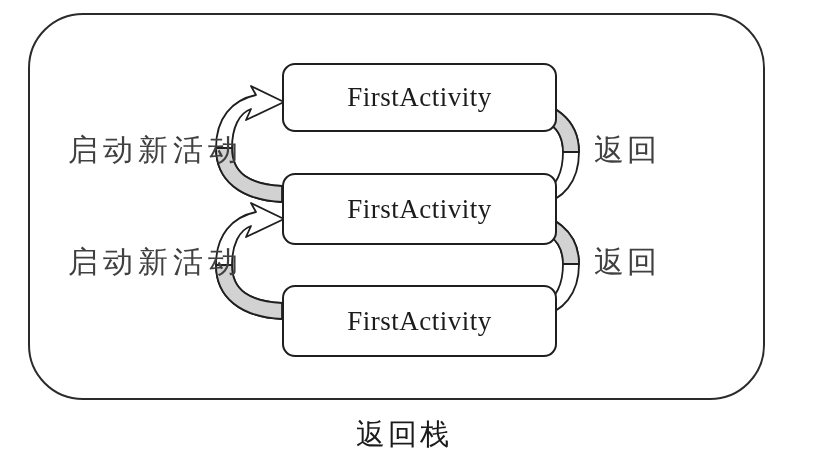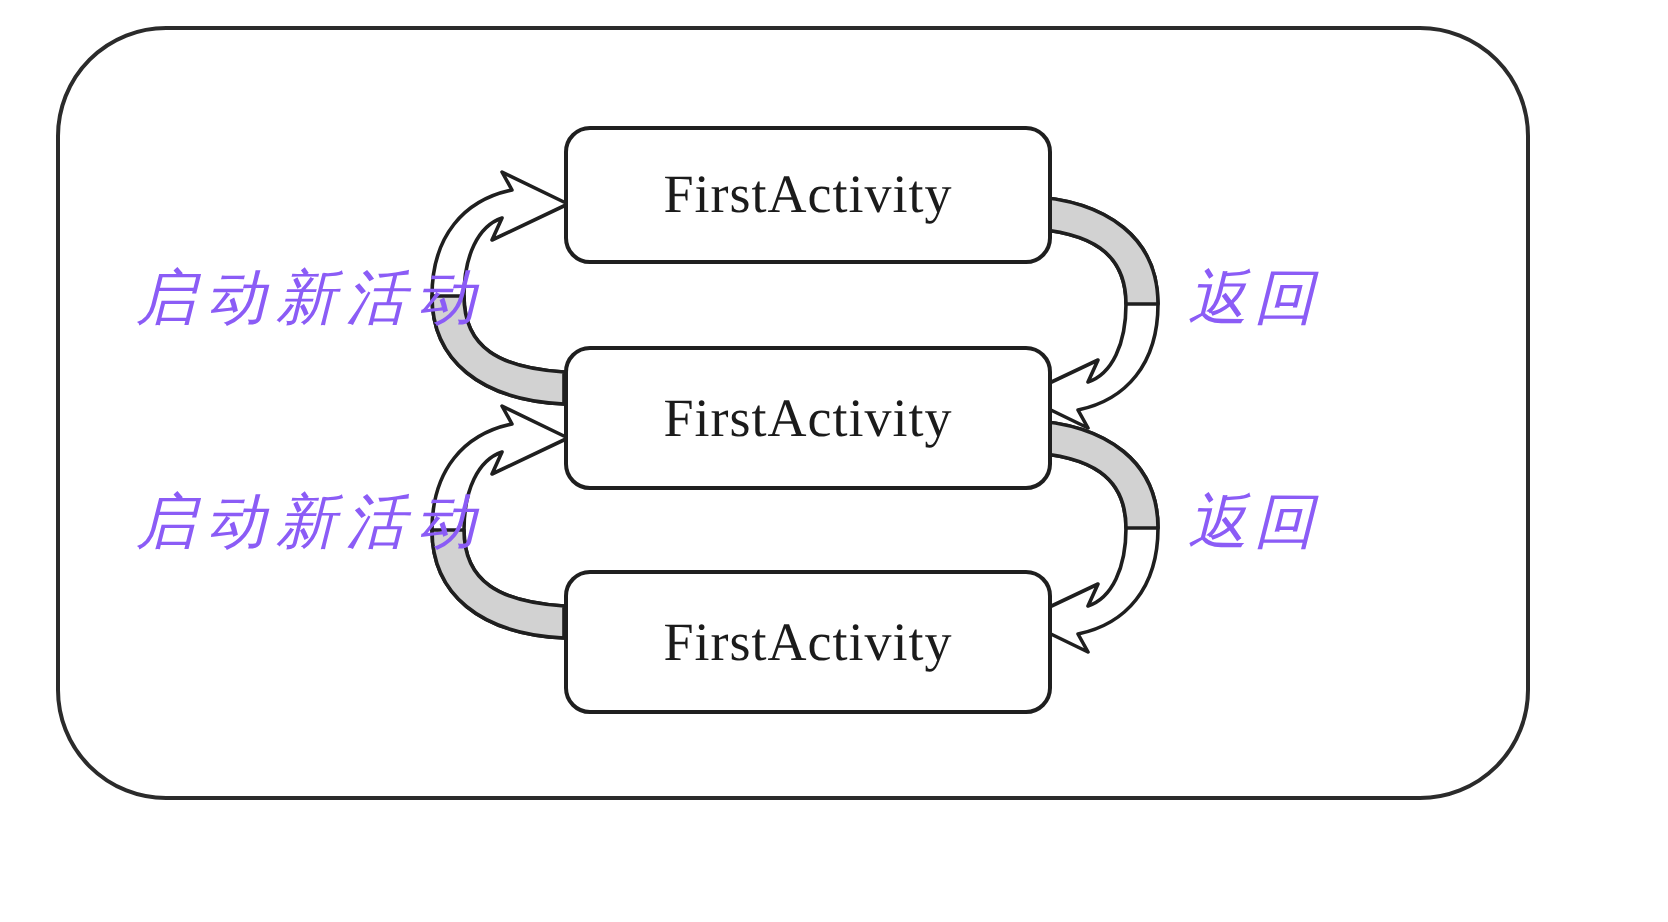--- a/index.html
+++ b/index.html
@@ -32,43 +32,42 @@
   .arrows-layer {
     position: absolute;
     left: 0;
     top: 0;
     z-index: 1;
     pointer-events: none;
   }
   .activity-box {
     position: absolute;
     left: 282px;
-    width: 244px;
+    width: 275px;
     background: #ffffff;
     border: 2px solid #1f1f1f;
     border-radius: 13px;
     box-sizing: border-box;
     display: flex;
     align-items: center;
     justify-content: center;
     font-size: 27px;
     letter-spacing: 0.5px;
     z-index: 2;
   }
   .activity-box.b1 { top: 63px;  height: 69px; }
   .activity-box.b2 { top: 173px; height: 72px; }
   .activity-box.b3 { top: 285px; height: 72px; }
   .side-label {
     position: absolute;
     font-size: 30px;
     line-height: 32px;
     white-space: nowrap;
     z-index: 3;
-    color: #8b5cf6;
-    font-style: italic;
+    color: #404040;
   }
   .side-label.launch { left: 68px; letter-spacing: 5px; }
   .side-label.back   { left: 594px; letter-spacing: 3px; }
   .side-label.row1 { top: 134px; }
   .side-label.row2 { top: 246px; }
   .diagram-caption {
     position: absolute;
     left: 356px;
     top: 419px;
     font-size: 29px;
@@ -127,14 +126,15 @@
   </div>
   <div class="activity-box b3">
     <span>FirstActivity</span>
   </div>
 
   <div class="side-label launch row1">启动新活动</div>
   <div class="side-label back row1">返回</div>
   <div class="side-label launch row2">启动新活动</div>
   <div class="side-label back row2">返回</div>
 
+  <div class="diagram-caption">返回栈</div>
 
 </div>
 
 </body></html>

